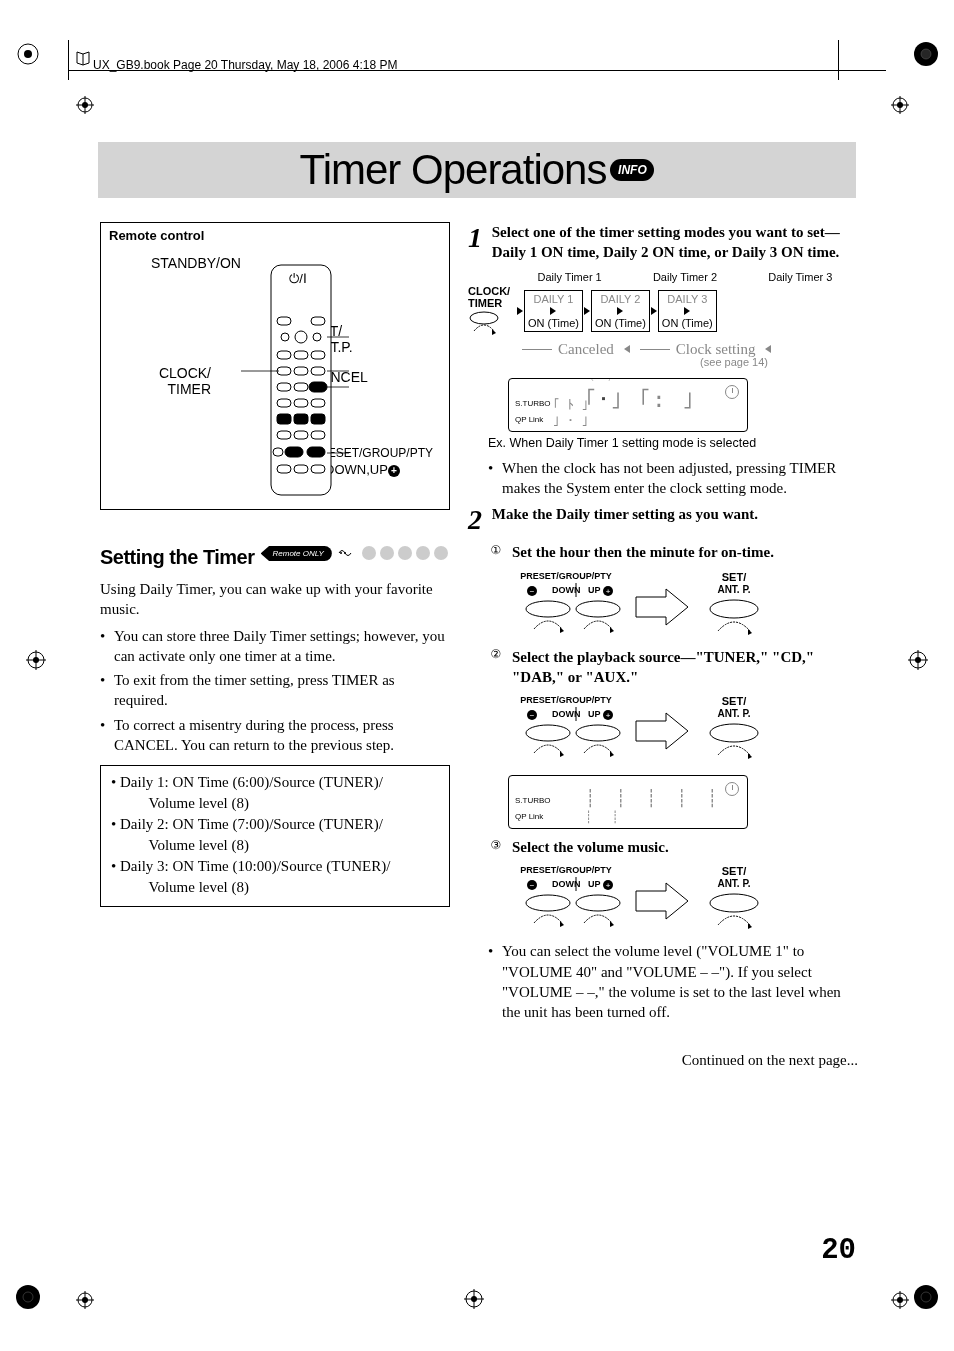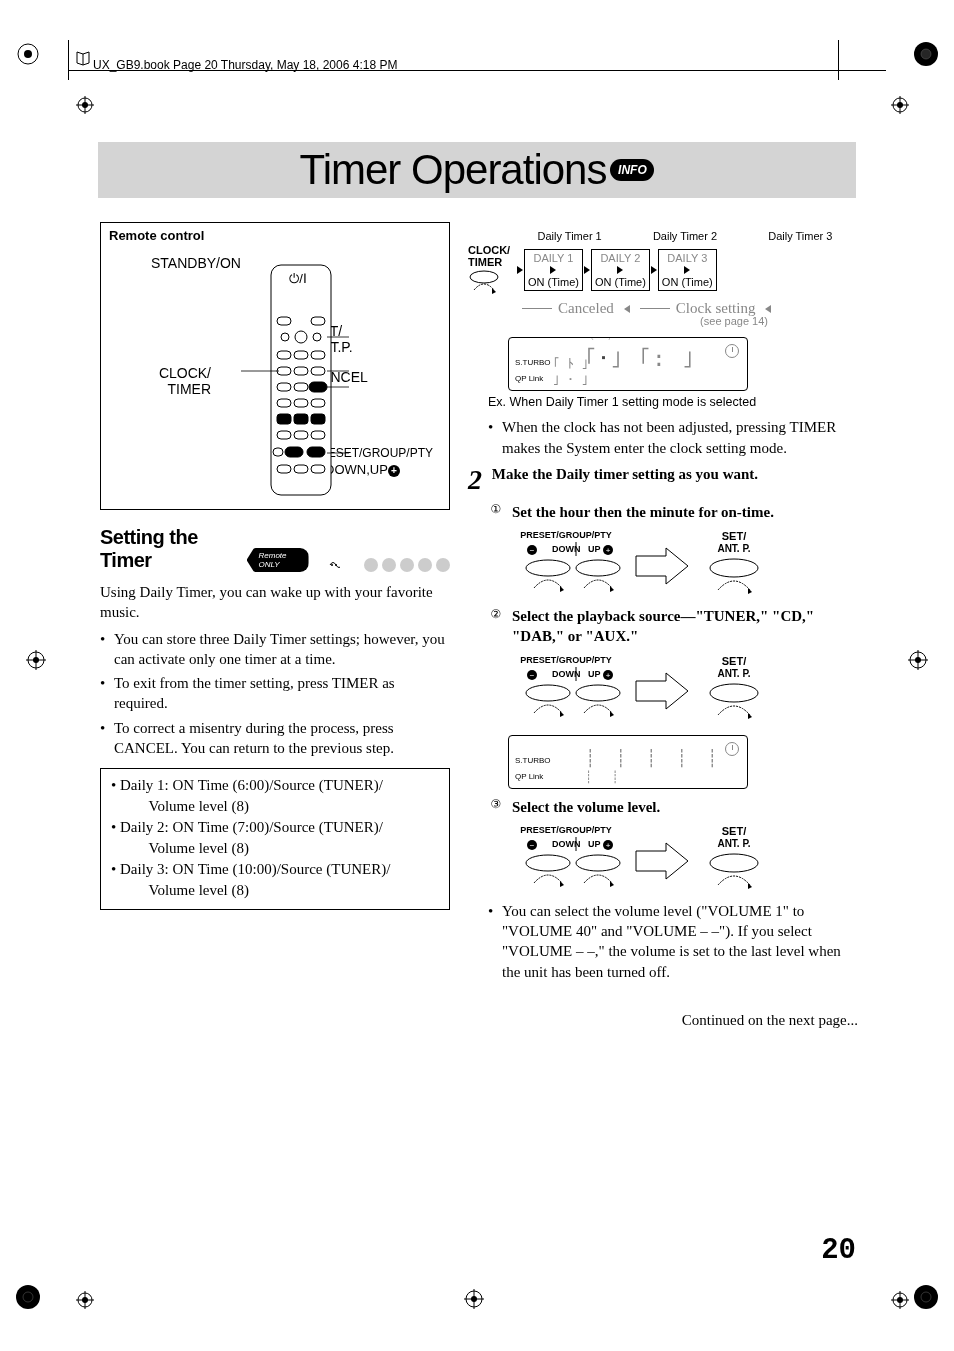--- a/index.html
+++ b/index.html
@@ -94,22 +94,22 @@
     line-height: 1.15;
     color:#000;
   }
   .remote-svg {
     position:absolute;
     left: 140px; top: 36px;
     width: 120px; height: 240px;
   }
 
   .section-heading {
-    display:flex; align-items:flex-end; gap:20px;
-    margin-top: 16px;
+    display:flex; align-items:flex-start; gap:6px;
+    margin-top: 36px;
     margin-bottom: 10px;
   }
   .section-heading h2 {
     font-family: Arial, sans-serif;
     font-size: 20px; font-weight: bold;
     letter-spacing: -0.5px;
   }
   .remote-only-badge {
     display:inline-block;
     background:#000; color:#fff;
@@ -393,20 +393,24 @@
 
   <div class="defaults-box">
     <div>• <span>Daily 1: ON Time (6:00)/Source (TUNER)/</span><br>&nbsp;&nbsp;&nbsp;&nbsp;&nbsp;&nbsp;&nbsp;&nbsp;&nbsp;&nbsp;<span>Volume level (8)</span></div>
     <div>• <span>Daily 2: ON Time (7:00)/Source (TUNER)/</span><br>&nbsp;&nbsp;&nbsp;&nbsp;&nbsp;&nbsp;&nbsp;&nbsp;&nbsp;&nbsp;<span>Volume level (8)</span></div>
     <div>• <span>Daily 3: ON Time (10:00)/Source (TUNER)/</span><br>&nbsp;&nbsp;&nbsp;&nbsp;&nbsp;&nbsp;&nbsp;&nbsp;&nbsp;&nbsp;<span>Volume level (8)</span></div>
   </div>
 </div>
 
 <div class="col-right">
 
+  <div class="step-block">
+    <span class="step-num">1</span>
+    <span class="step-text">Select one of the timer setting modes you want to set—Daily 1 ON time, Daily 2 ON time, or Daily 3 ON time.</span>
+  </div>
 
   <div class="timers-labels">
     <span>Daily Timer 1</span>
     <span>Daily Timer 2</span>
     <span>Daily Timer 3</span>
   </div>
   <div class="flow">
     <div class="flow-side">
       <span>CLOCK/</span><br>
       <span>TIMER</span>
@@ -537,21 +541,21 @@
   <div class="display-unit">
     <div class="lbl" style="top:20px;">S.TURBO</div>
     <div class="lbl" style="top:36px;">QP Link</div>
     <div class="display-main" style="font-size:17px;letter-spacing:5px;top:12px;">┊ ┊ ┊ ┊ ┊</div>
     <div class="display-sub" style="font-size:12px;letter-spacing:6px;">┊ ┊</div>
     <div class="display-timer-icon"></div>
   </div>
 
   <div class="sub-step" style="margin-top:8px;">
     <span class="circ-num">③</span>
-    <span class="sub-step-text">Select the volume level.</span>
+    <span class="sub-step-text">Select the volume music.</span>
   </div>
 
   <div class="control-fig">
     <svg viewBox="0 0 300 72">
       <text x="50" y="10" font-family="Arial" font-size="9" font-weight="bold" text-anchor="middle">PRESET/GROUP/PTY</text>
       <circle cx="16" cy="22" r="5" fill="#000"></circle>
         <text x="16" y="25" fill="#fff" font-size="8" text-anchor="middle" font-family="Arial">−</text>
       <text x="36" y="24" font-family="Arial" font-size="9" font-weight="bold">DOWN</text>
       <line x1="60" y1="14" x2="60" y2="28" stroke="#000"></line>
       <text x="72" y="24" font-family="Arial" font-size="9" font-weight="bold">UP</text>

